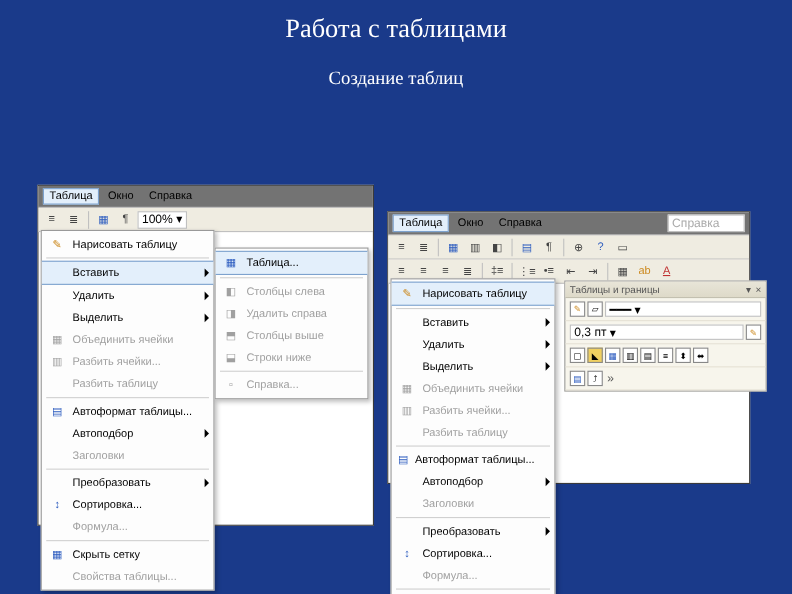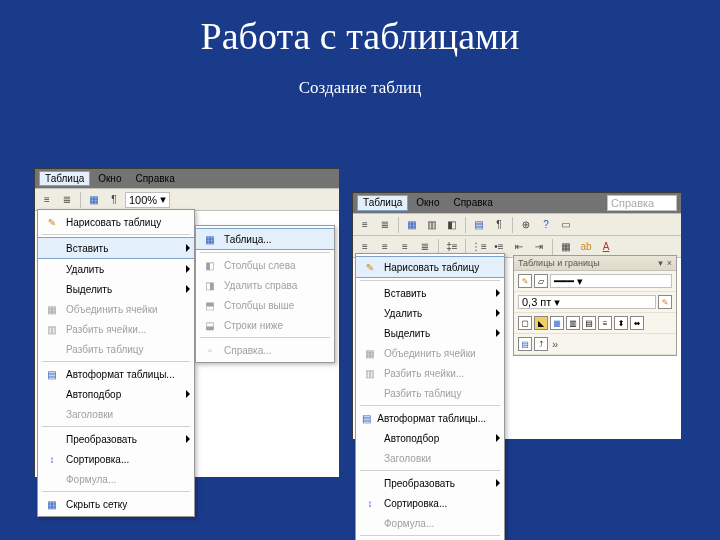--- a/index.html
+++ b/index.html
@@ -9,21 +9,21 @@
     height: 540px;
     background: #1a3a8a;
     font-family: Tahoma, Arial, sans-serif;
     font-size: 11px;
     position: relative;
     overflow: hidden;
   }
   .slide-title {
     color: #fff;
     font-family: "Times New Roman", serif;
-    font-size: 38px;
+    font-size: 24px;
     text-align: center;
     padding-top: 14px;
     font-weight: 400;
   }
   .slide-sub {
     color: #fff;
     font-family: "Times New Roman", serif;
     font-size: 17px;
     text-align: center;
     margin-top: 20px;
@@ -214,20 +214,24 @@
       </div>
     <div class="dditem disabled">
         <span class="ic"></span>
         <span>Формула...</span>
       </div>
     <div class="ddsep"></div>
     <div class="dditem">
         <span class="ic blue">▦</span>
         <span>Скрыть сетку</span>
       </div>
+    <div class="dditem disabled">
+        <span class="ic"></span>
+        <span>Свойства таблицы...</span>
+      </div>
   </div>
 
   <div class="dropdown" style="left:160px; top:56px; width:140px;">
     <div class="dditem sel">
         <span class="ic blue">▦</span>
         <span>Таблица...</span>
       </div>
     <div class="ddsep"></div>
     <div class="dditem disabled">
         <span class="ic">◧</span>
@@ -353,21 +357,21 @@
       </div>
     <div class="dditem disabled">
         <span class="ic"></span>
         <span>Формула...</span>
       </div>
     <div class="ddsep"></div>
     <div class="dditem"></div>
 
   </div>
 
-  <div class="panel" style="left:160px; top:62px; width:164px;">
+  <div class="panel" style="left:160px; top:62px; width:184px;">
     <div class="panel-title">
       <span>Таблицы и границы</span>
       <span style="display:flex;gap:4px;">
         <span>▾</span>
         <span>×</span>
       </span>
     </div>
     <div class="panel-row">
       <span class="sq orange">✎</span>
       <span class="sq">▱</span>

